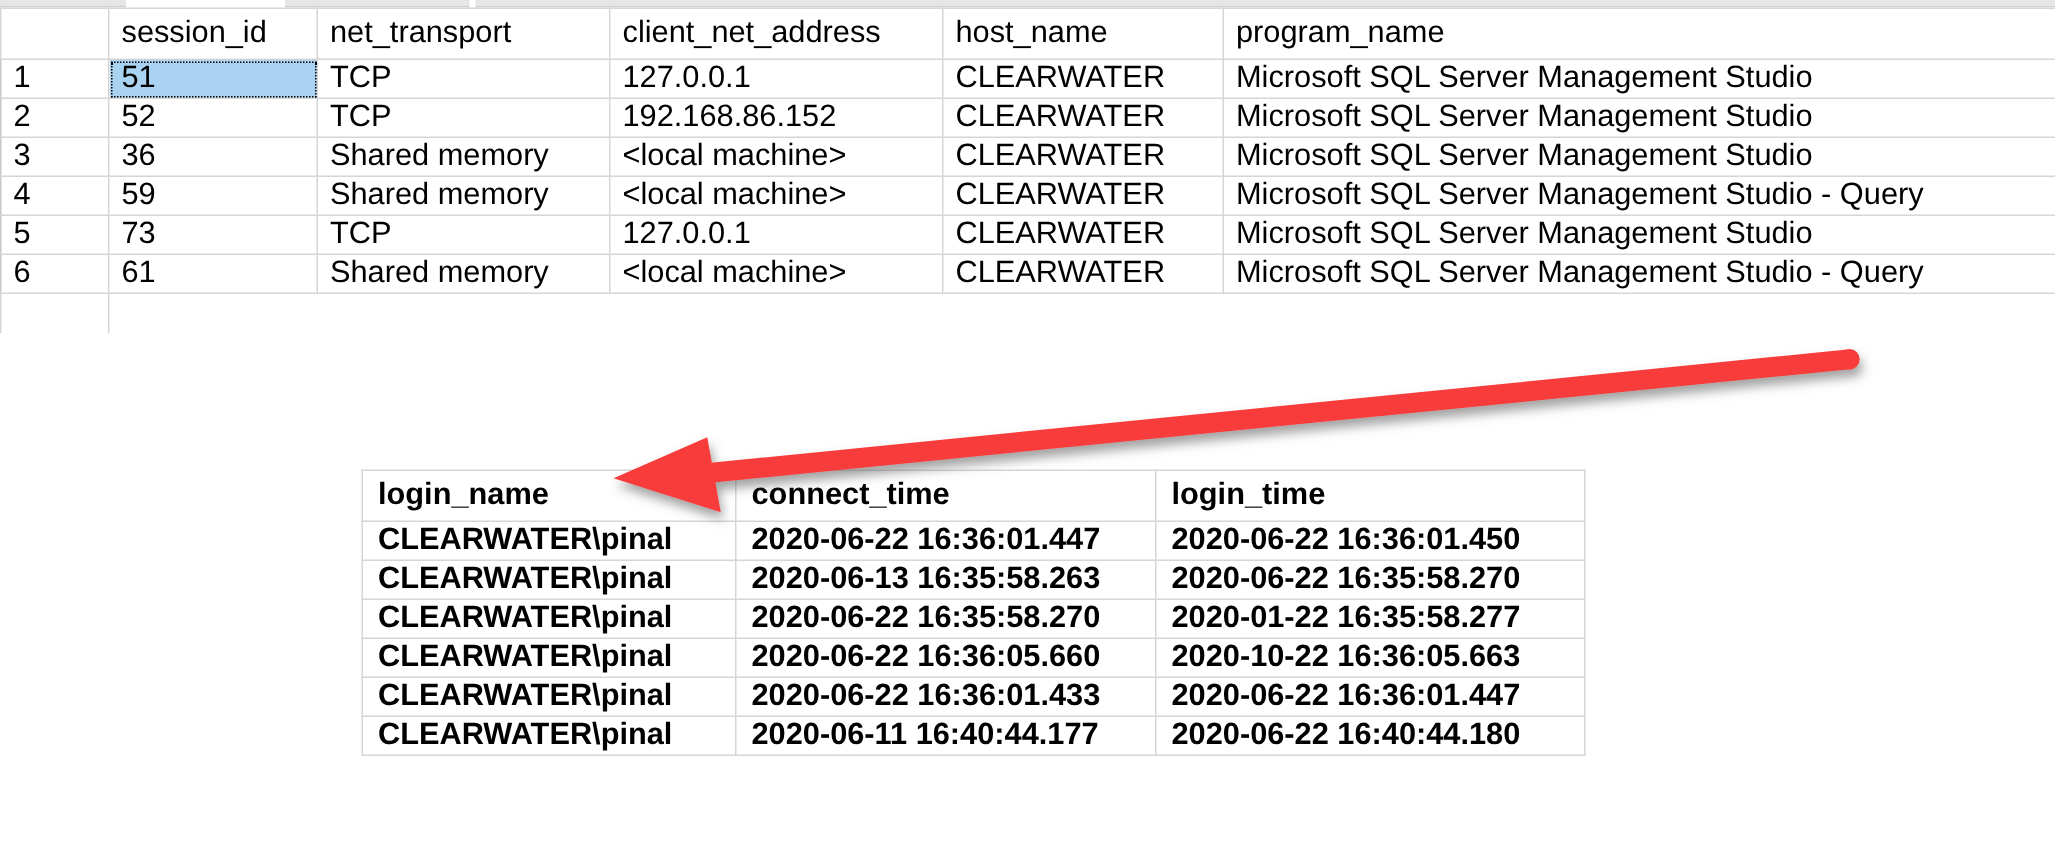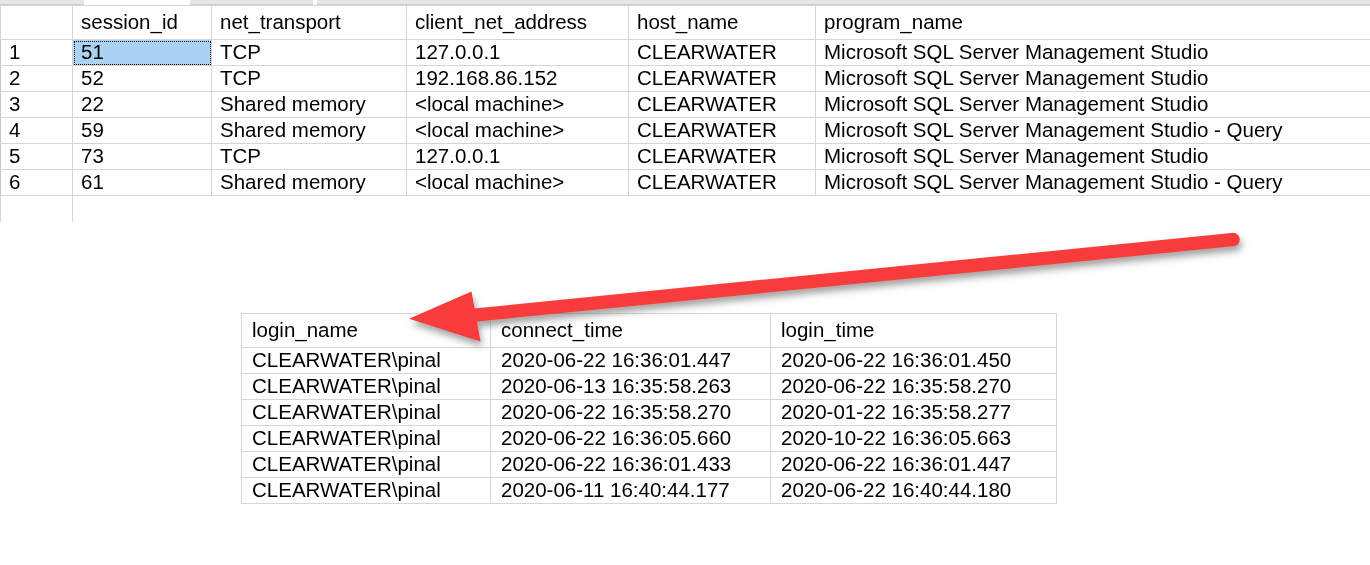--- a/index.html
+++ b/index.html
@@ -80,21 +80,21 @@
   }
 
   
   #grid-logins {
     left: 241px; top: 313px;
     width: 815px;
   }
   #grid-logins .c-login { width: 249px; }
   #grid-logins .c-conn  { width: 280px; }
   #grid-logins .c-ltime { width: 286px; }
-  #grid-logins td, #grid-logins th { padding-left: 10px; }
+  #grid-logins td, #grid-logins th { padding-left: 10px; font-weight: bold; }
 
   
   #annotation-arrow {
     position: absolute;
     left: 0; top: 0;
     width: 1370px; height: 565px;
     pointer-events: none;
   }
 </style>
 </head>
@@ -137,21 +137,21 @@
     <tr>
       <td class="rownum">2</td>
       <td>52</td>
       <td>TCP</td>
       <td>192.168.86.152</td>
       <td>CLEARWATER</td>
       <td>Microsoft SQL Server Management Studio</td>
     </tr>
     <tr>
       <td class="rownum">3</td>
-      <td>22</td>
+      <td>36</td>
       <td>Shared memory</td>
       <td>&lt;local machine&gt;</td>
       <td>CLEARWATER</td>
       <td>Microsoft SQL Server Management Studio</td>
     </tr>
     <tr>
       <td class="rownum">4</td>
       <td>59</td>
       <td>Shared memory</td>
       <td>&lt;local machine&gt;</td>

